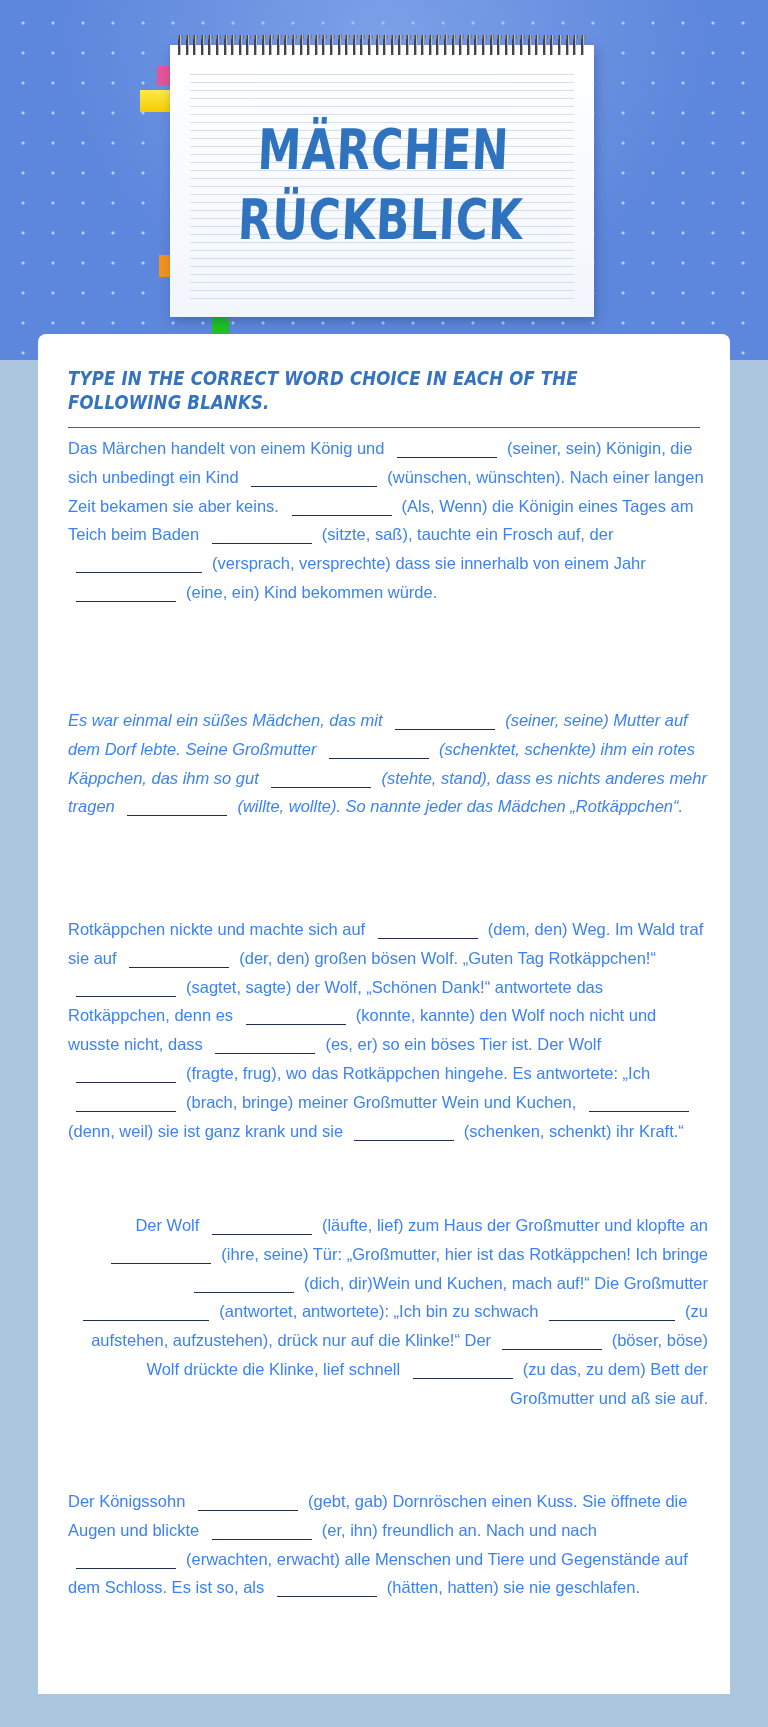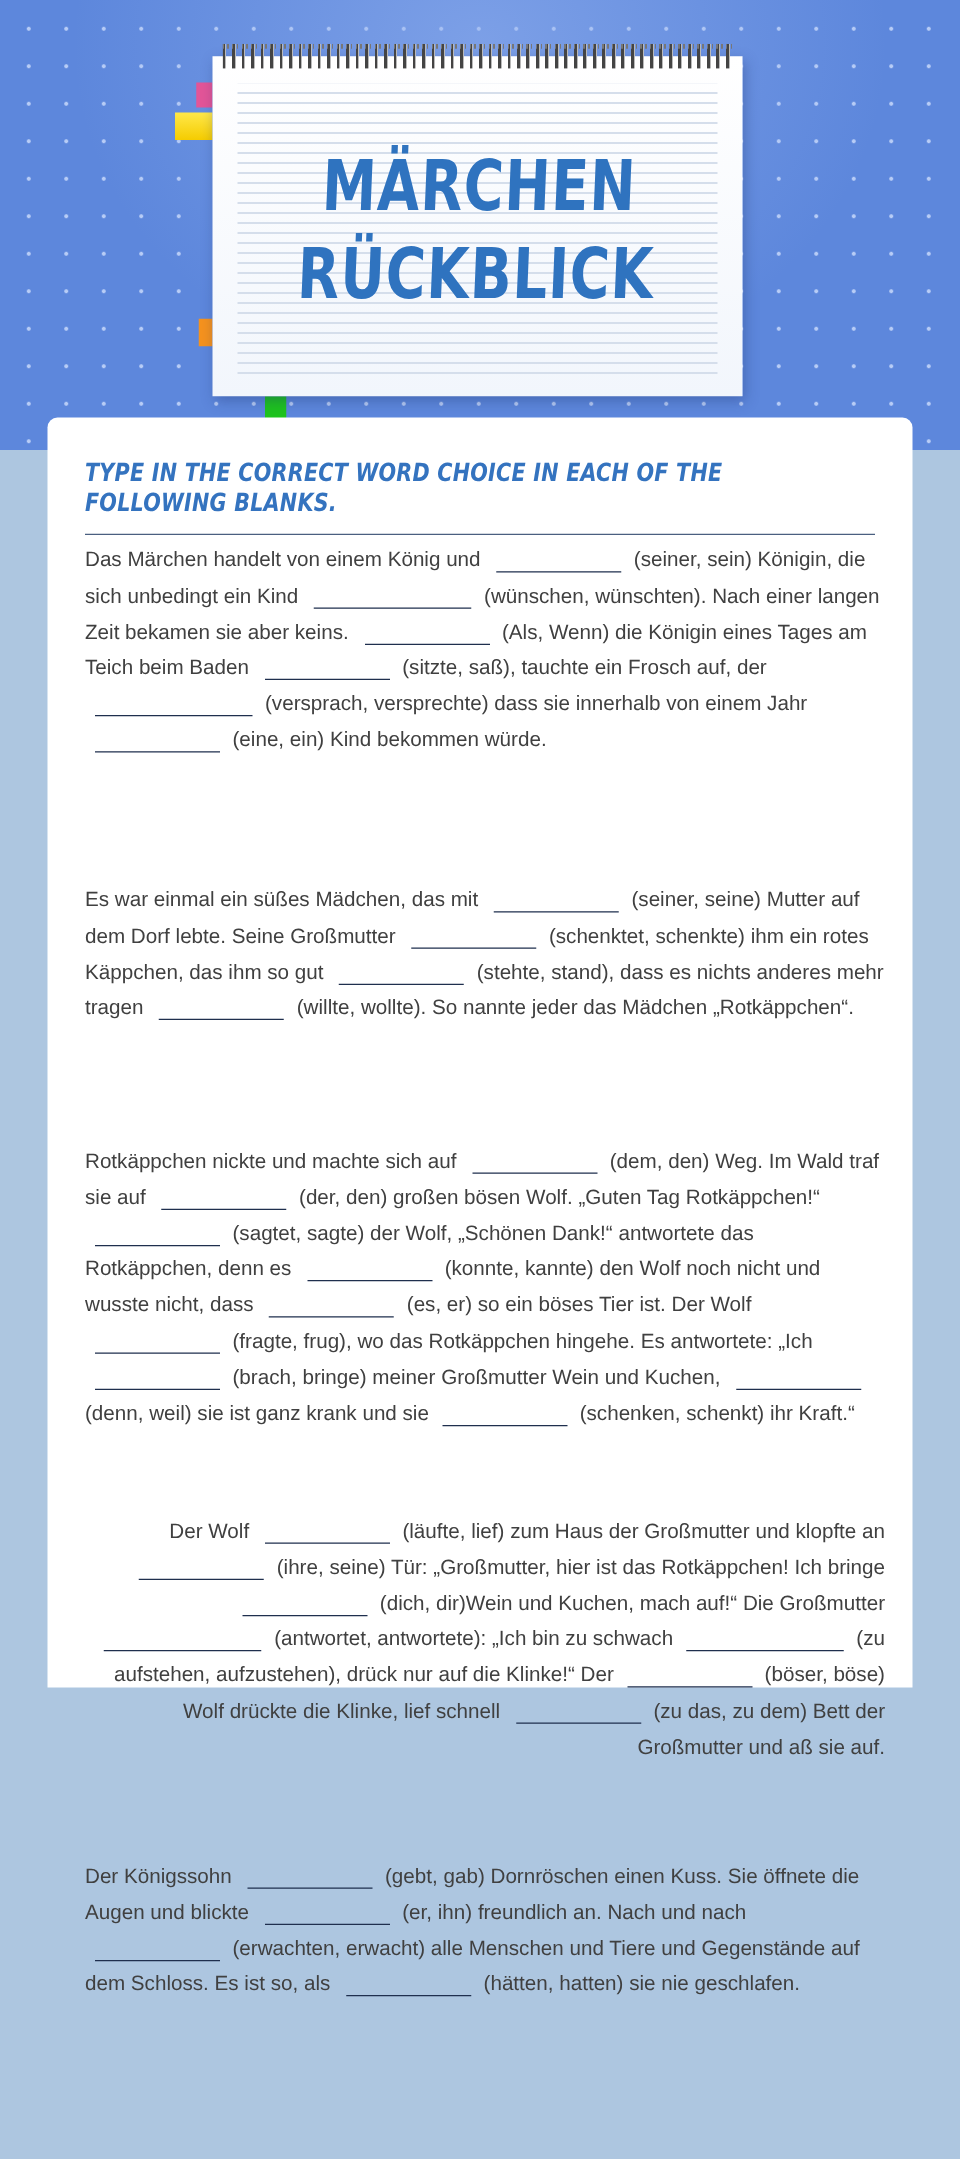--- a/index.html
+++ b/index.html
@@ -50,21 +50,21 @@
     color: #2f73bf;
     font-family: "DejaVu Sans", sans-serif;
     font-weight: bold;
     font-size: 56px;
     line-height: 70px;
     letter-spacing: 1px;
     text-transform: uppercase;
     transform: scaleX(0.78) skewX(-3deg);
   }
   .card {
-    position: absolute; left: 38px; top: 334px; width: 692px; height: 1016px;
+    position: absolute; left: 38px; top: 334px; width: 692px; height: 1360px;
     background: #ffffff;
     border-radius: 8px 8px 0 0;
   }
   .instruction {
     position: absolute; left: 30px; top: 32px; width: 640px;
     color: #3473bf;
     font-family: "DejaVu Sans Condensed", "DejaVu Sans", sans-serif;
     font-weight: bold;
     font-size: 20px;
     line-height: 24px;
@@ -72,21 +72,21 @@
     letter-spacing: 0.2px;
     transform: scaleX(0.92);
     transform-origin: left top;
     font-style: italic;
   }
   .instruction-rule {
     position: absolute; left: 30px; top: 93px; width: 632px; height: 1px; background: #4a5f80;
   }
   .paragraph {
     position: absolute; left: 30px; width: 640px;
-    color: #404040;
+    color: #3b82f6;
     font-size: 16.5px;
     line-height: 28.8px;
   }
   .blank {
     display: inline-block;
     width: 100px; height: 18px;
     border-bottom: 1px solid #1f2f4e;
     vertical-align: -6px;
     margin: 0 10px 0 8px;
     cursor: text;
@@ -120,21 +120,21 @@
   <div class="paragraph" style="top:100px;">
     <span>Das Märchen handelt von einem König und</span>
     <span class="blank" contenteditable="true" style=""></span><span>(seiner, sein) Königin, die sich unbedingt ein Kind</span>
     <span class="blank w120" contenteditable="true" style=""></span><span>(wünschen, wünschten). Nach einer langen Zeit bekamen sie aber keins.</span>
     <span class="blank" contenteditable="true" style=""></span><span>(Als, Wenn) die Königin eines Tages am Teich beim Baden</span>
     <span class="blank" contenteditable="true" style=""></span><span>(sitzte, saß), tauchte ein Frosch auf, der</span>
     <span class="blank w120" contenteditable="true" style=""></span><span>(versprach, versprechte) dass sie innerhalb von einem Jahr</span>
     <span class="blank" contenteditable="true" style=""></span><span>(eine, ein) Kind bekommen würde.</span>
   </div>
 
-  <div class="paragraph" style="top:372px;">
+  <div class="paragraph" style="top:372px;font-style:italic;">
     <span>Es war einmal ein süßes Mädchen, das mit</span>
     <span class="blank" contenteditable="true" style=""></span><span>(seiner, seine) Mutter auf dem Dorf lebte. Seine Großmutter</span>
     <span class="blank" contenteditable="true" style=""></span><span>(schenktet, schenkte) ihm ein rotes Käppchen, das ihm so gut</span>
     <span class="blank" contenteditable="true" style=""></span><span>(stehte, stand), dass es nichts anderes mehr tragen</span>
     <span class="blank" contenteditable="true" style=""></span><span>(willte, wollte). So nannte jeder das Mädchen „Rotkäppchen“.</span>
   </div>
 
   <div class="paragraph" style="top:581px;">
     <span>Rotkäppchen nickte und machte sich auf</span>
     <span class="blank" contenteditable="true" style=""></span><span>(dem, den) Weg. Im Wald traf sie auf</span>

